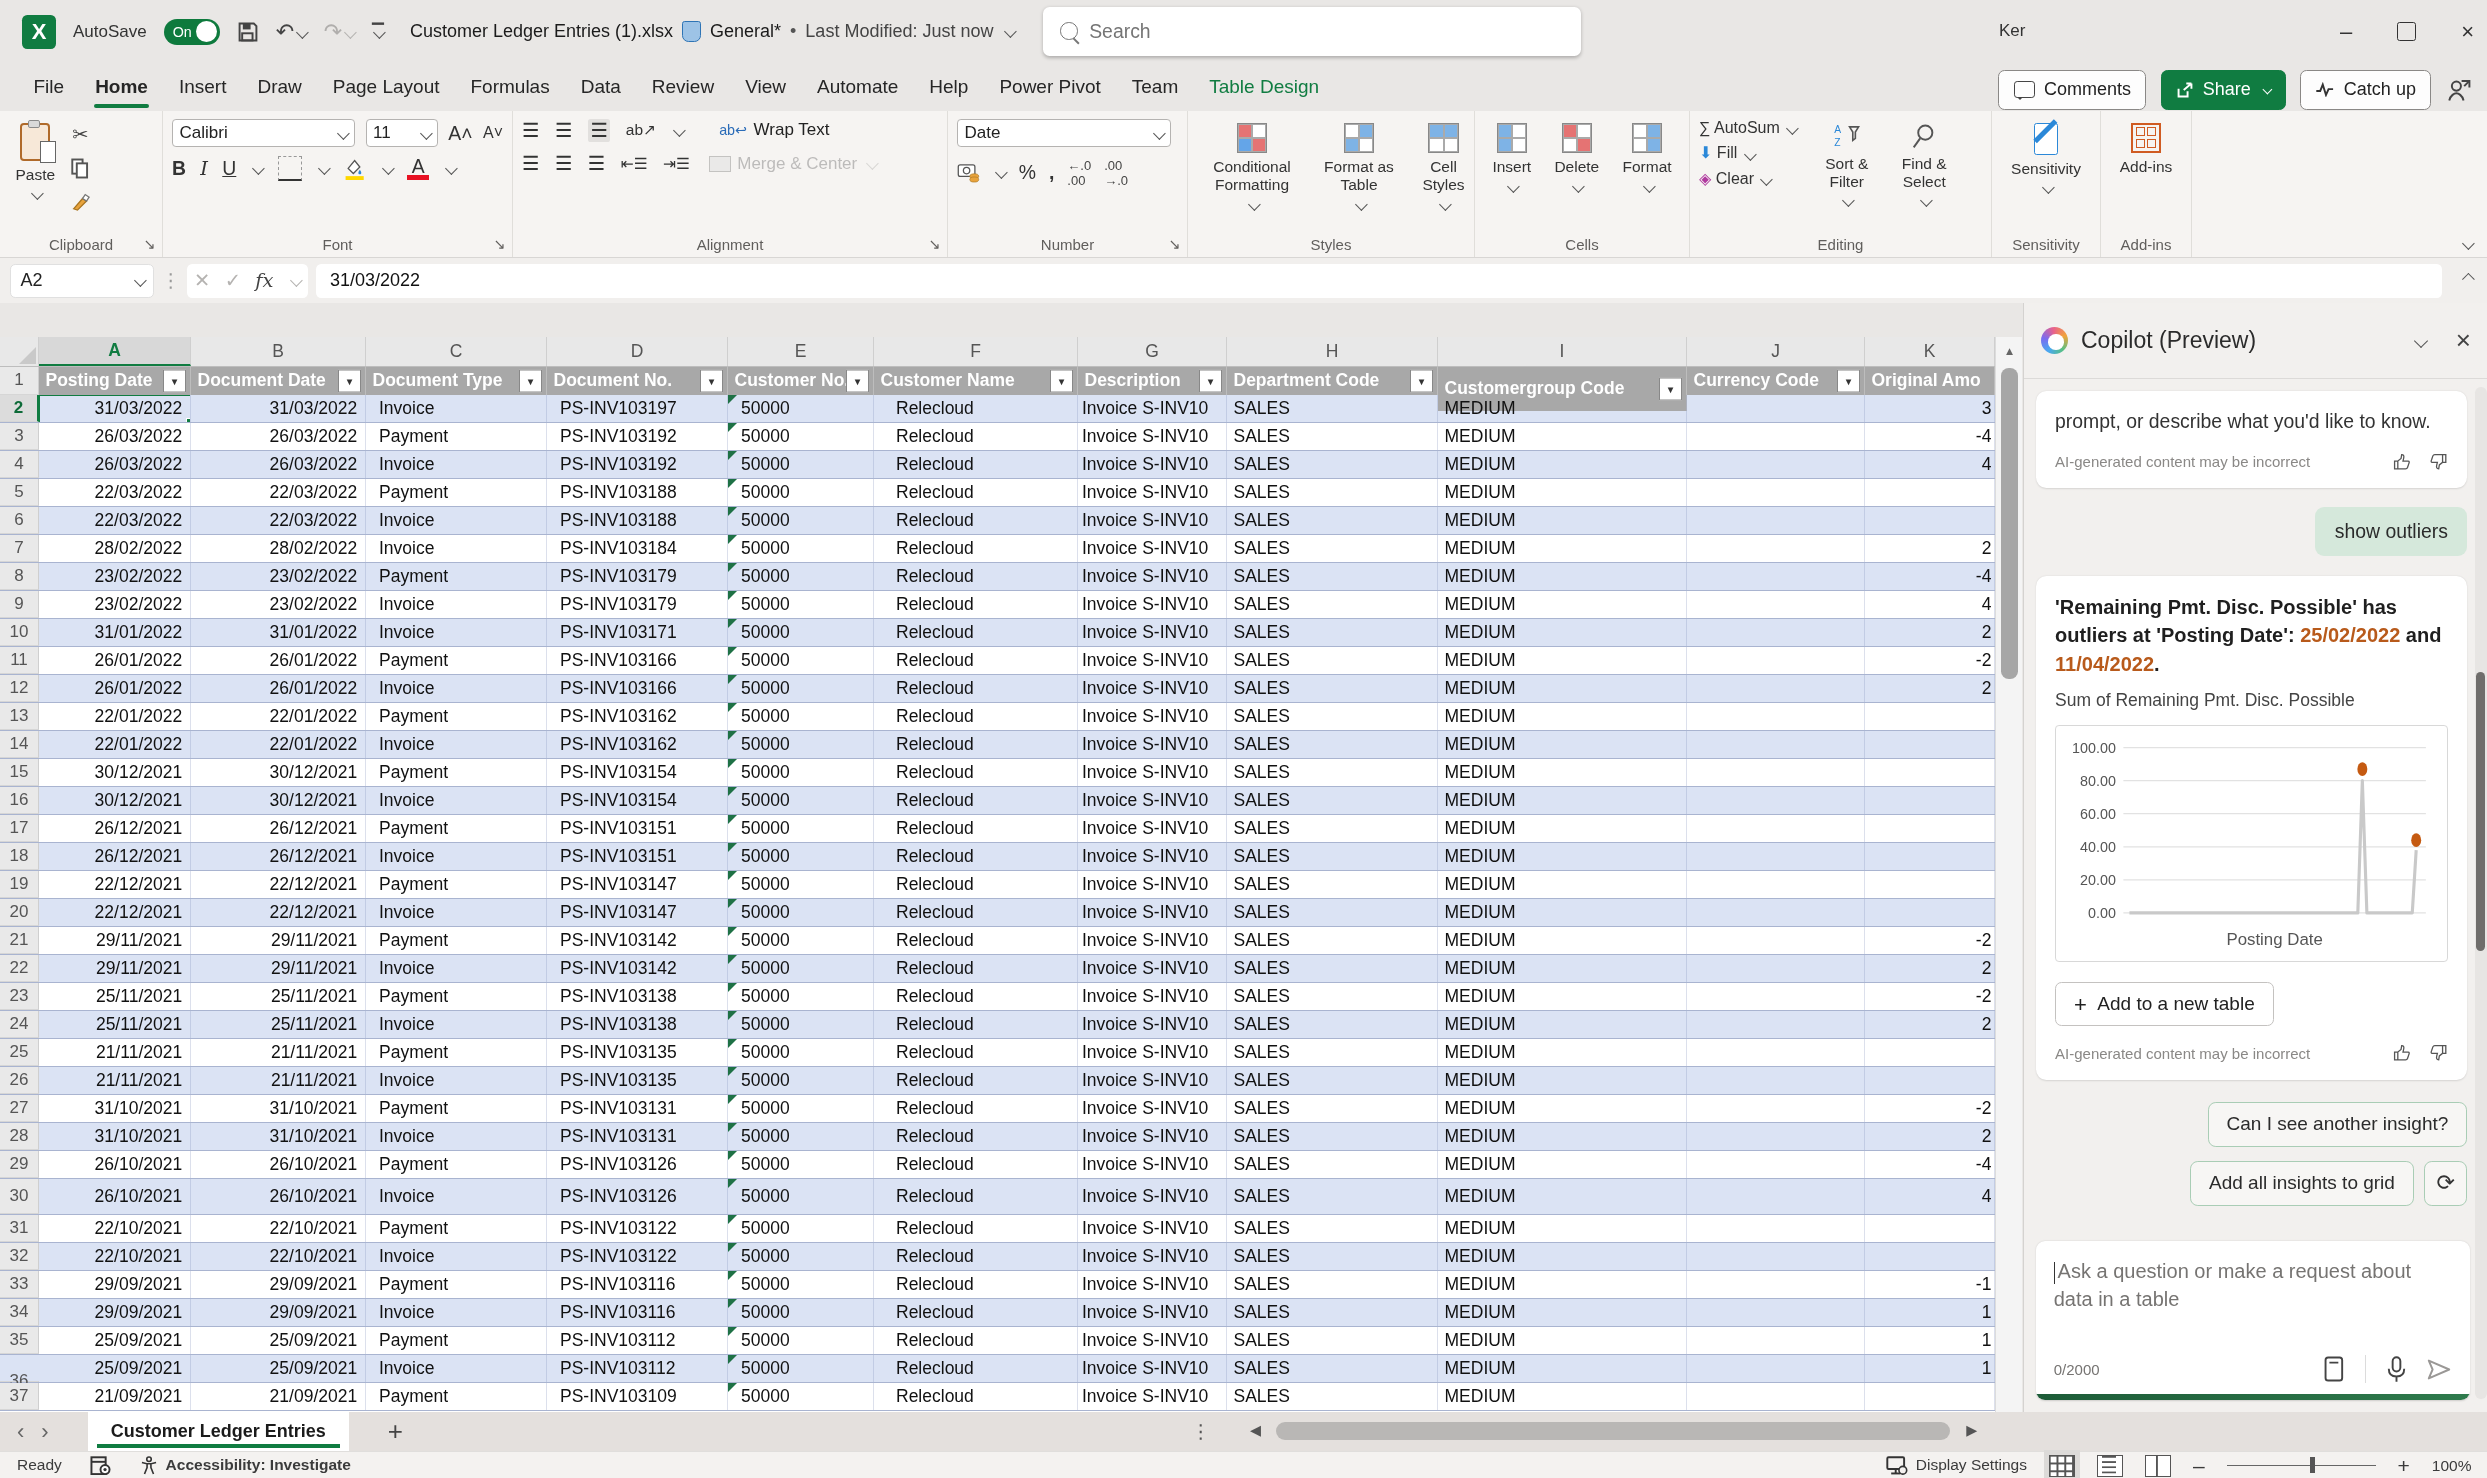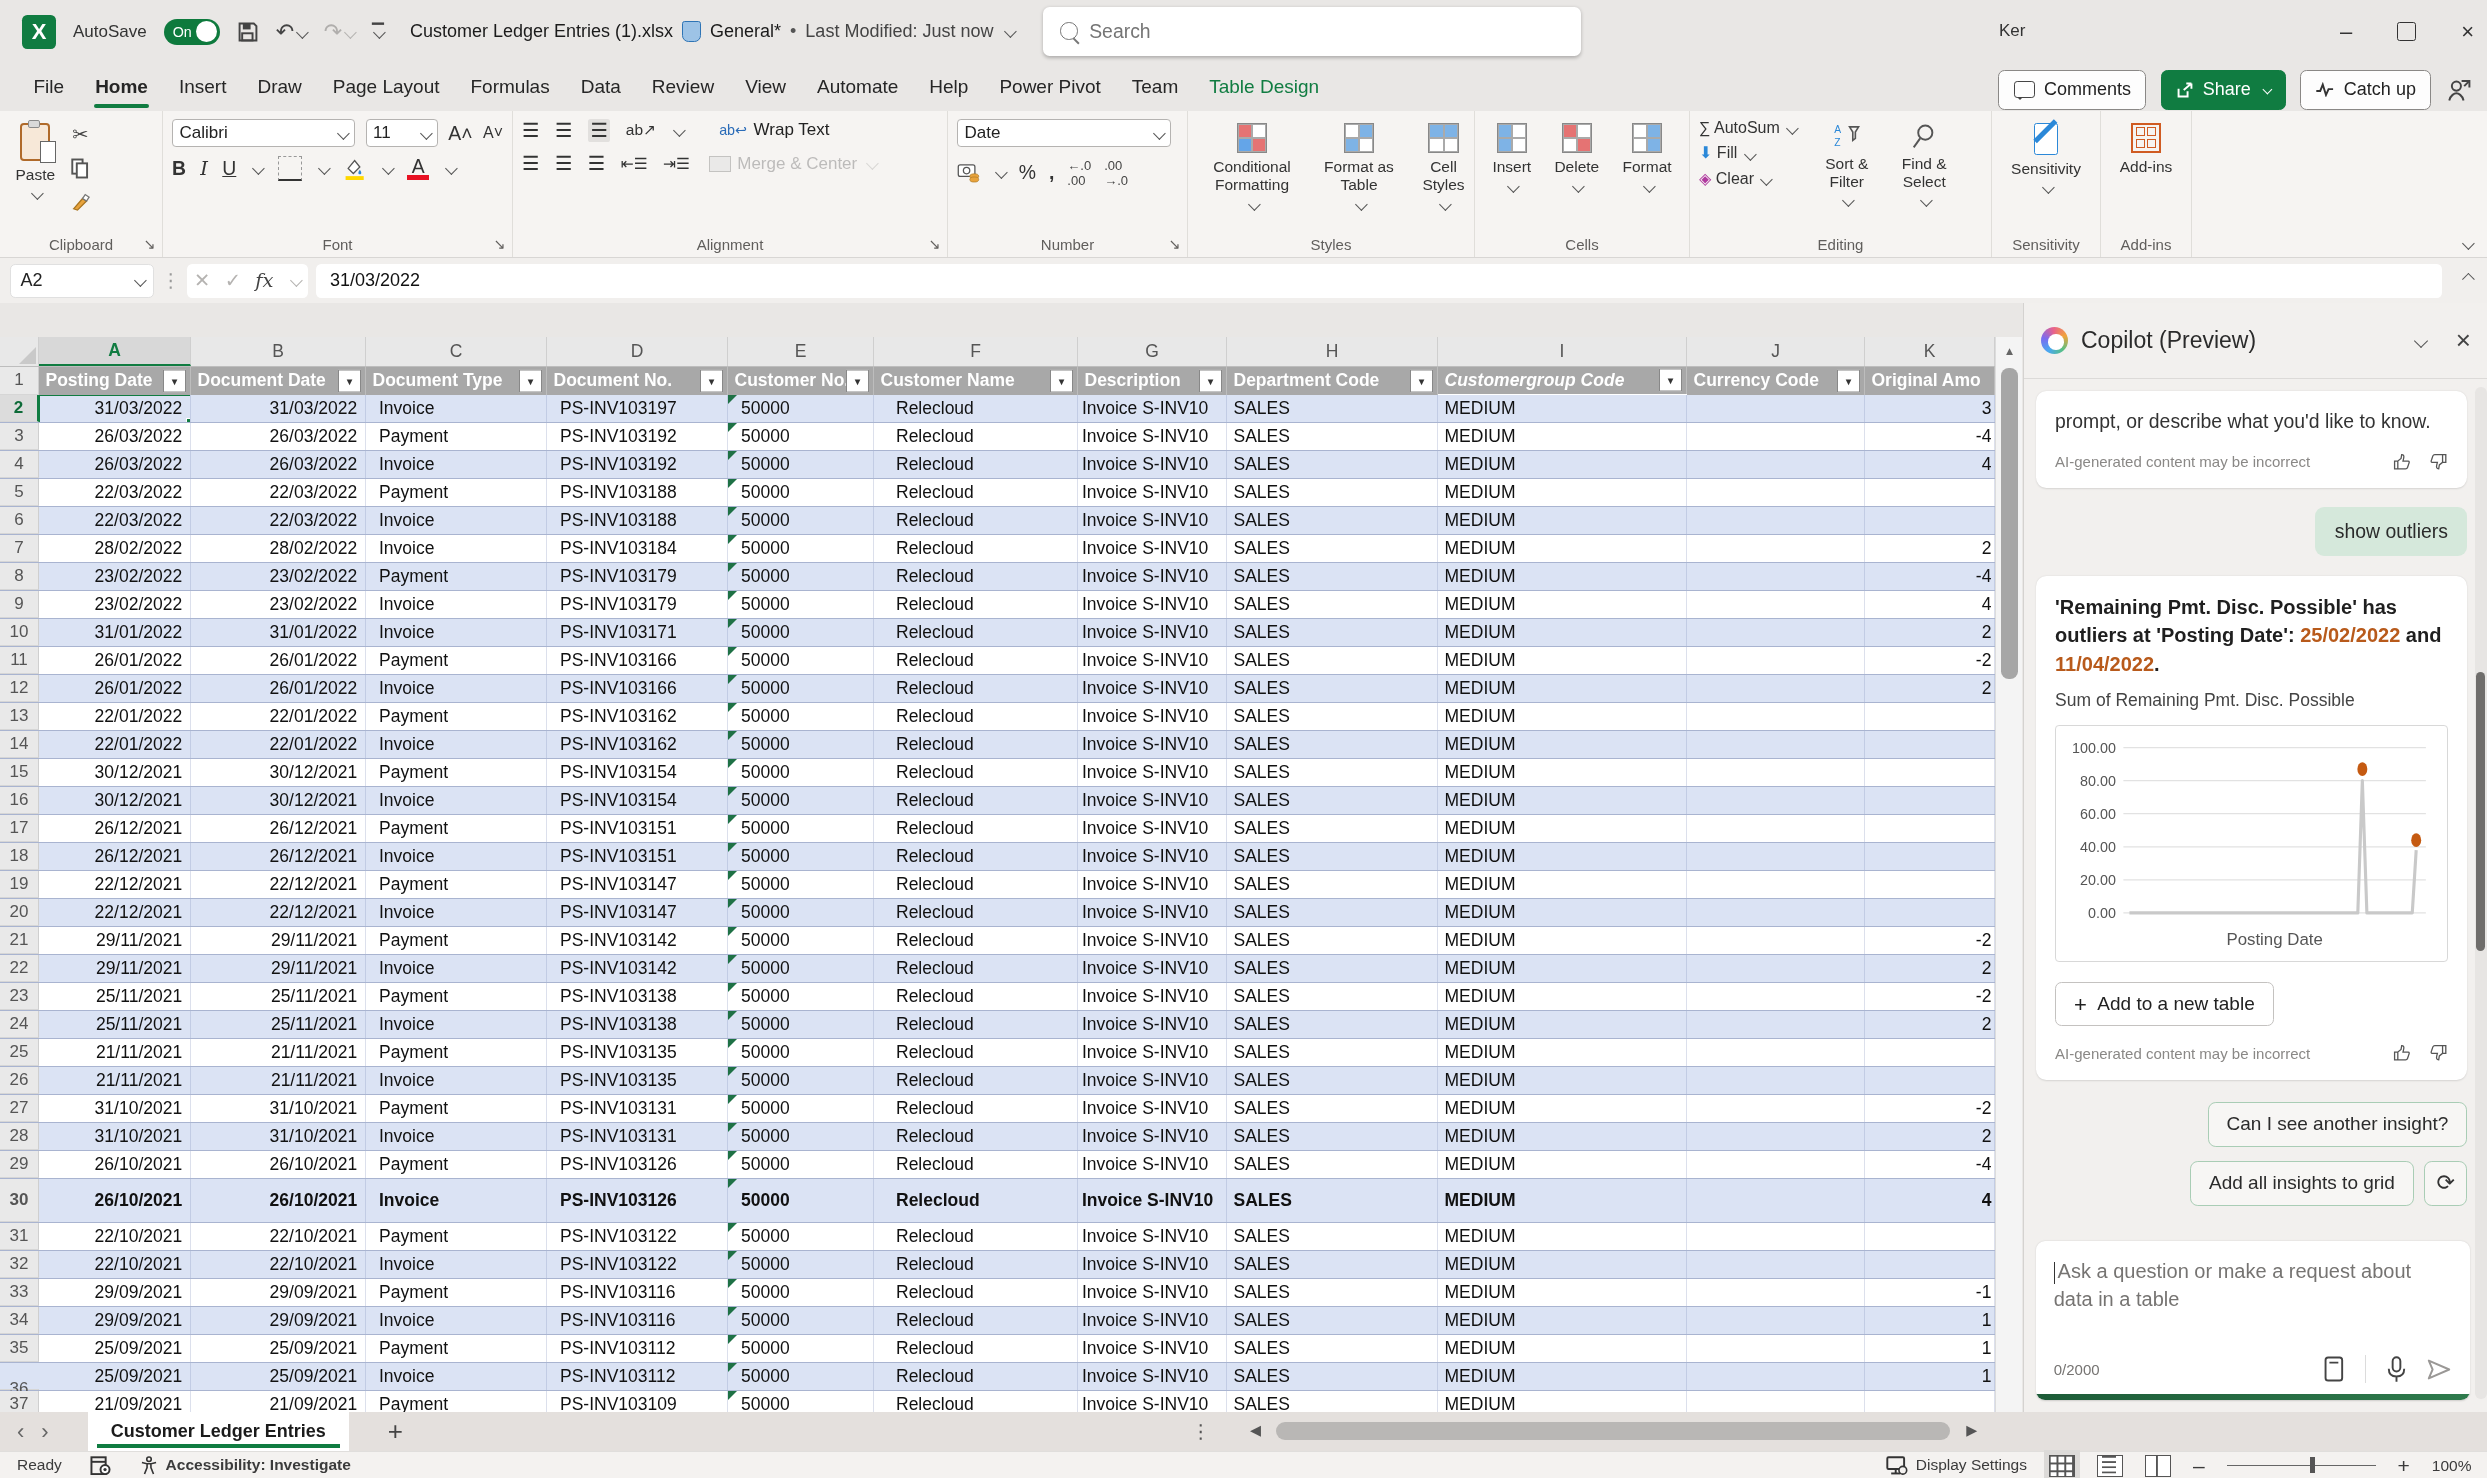--- a/index.html
+++ b/index.html
@@ -575,21 +575,21 @@
             <span class="filterbtn">▼</span>
           </div>
           <div class="hcell" style="width: 149px; height: 28.5px;">
             <span>Description</span>
             <span class="filterbtn">▼</span>
           </div>
           <div class="hcell" style="width: 211px; height: 28.5px;">
             <span>Department Code</span>
             <span class="filterbtn">▼</span>
           </div>
-          <div class="hcell" style="width: 249px; height: 27px; font-style: italic;">
+          <div class="hcell" style="width: 249px; height: 44px;">
             <span>Customergroup Code</span>
             <span class="filterbtn">▼</span>
           </div>
           <div class="hcell" style="width: 178px; height: 28.5px;">
             <span>Currency Code</span>
             <span class="filterbtn">▼</span>
           </div>
           <div class="hcell" style="width: 130px; height: 28.5px;">
             <span>Original Amo</span>
           </div>
@@ -1628,21 +1628,21 @@
           <div class="dcell l" style="width: 249px; padding-left: 6.5px;">
             <span>MEDIUM</span>
           </div>
           <div class="dcell l" style="width: 178px;">
             <span></span>
           </div>
           <div class="dcell r" style="width: 130px; padding-right: 2.6px;">
             <span>-4</span>
           </div>
         </div>
-        <div class="grow data band" style="height: 44px; font-weight: bold;">
+        <div class="grow data band" style="height: 36px;">
           <div class="gut" style="width: 39px;">30</div>
           <div class="dcell r" style="width: 152px;">
             <span>26/10/2021</span>
           </div>
           <div class="dcell r" style="width: 175px;">
             <span>26/10/2021</span>
           </div>
           <div class="dcell l" style="width: 181px;">
             <span>Invoice</span>
           </div>

